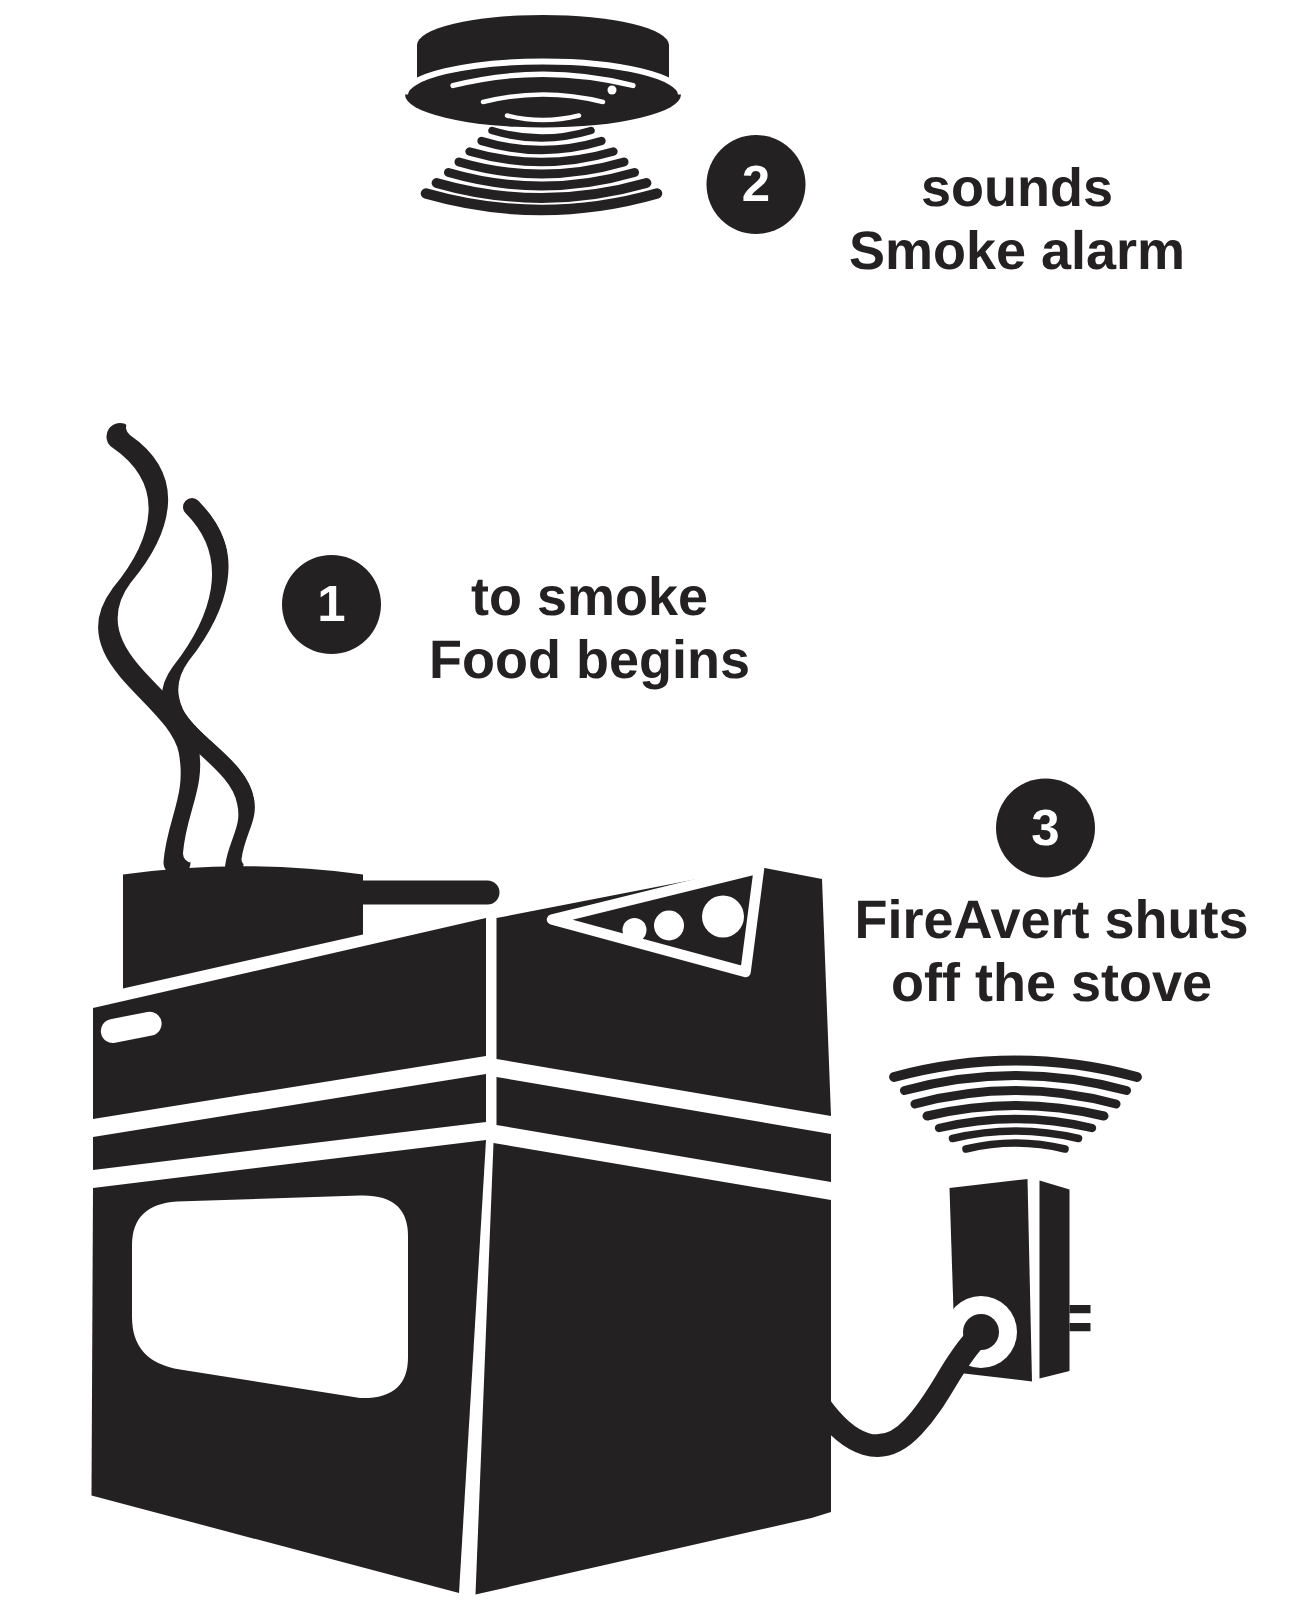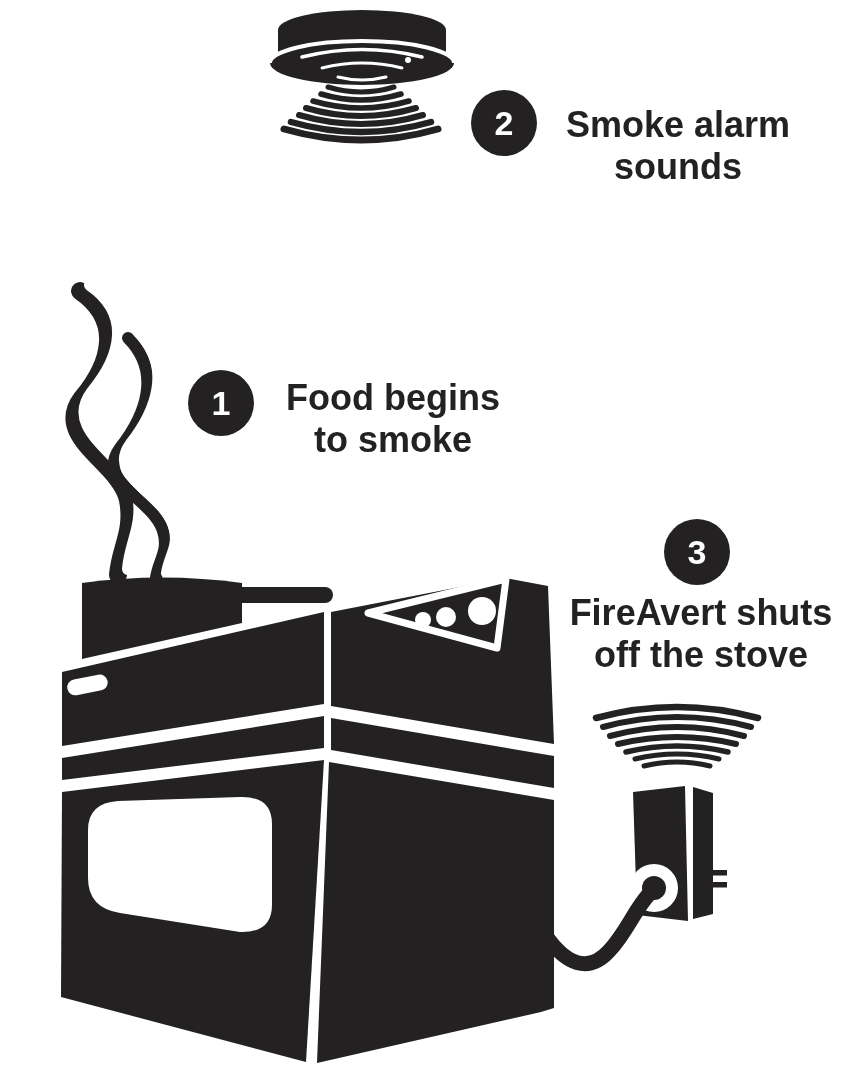--- a/index.html
+++ b/index.html
@@ -93,28 +93,28 @@
       <rect x="713" y="870" width="14" height="5.5"></rect>
       <rect x="713" y="882" width="14" height="5.5"></rect>
       <circle cx="654" cy="888" r="24" fill="var(--background)"></circle>
       <path d="M 546,936 C 566,964 588,974 609,951 C 627,932 634,910 650,893" fill="none" stroke="var(--ink)" stroke-width="15" stroke-linecap="round"></path>
       <circle cx="654" cy="888" r="12"></circle>
     </g>
   </svg>
 
   <div class="badge" id="badge1">1</div>
   <div class="step-label" id="label1">
+    <span>to smoke</span>
     <span>Food begins</span>
-    <span>to smoke</span>
   </div>
 
   <div class="badge" id="badge2">2</div>
   <div class="step-label" id="label2">
+    <span>sounds</span>
     <span>Smoke alarm</span>
-    <span>sounds</span>
   </div>
 
   <div class="badge" id="badge3">3</div>
   <div class="step-label" id="label3">
     <span>FireAvert shuts</span>
     <span>off the stove</span>
   </div>
 
 </div>
 

